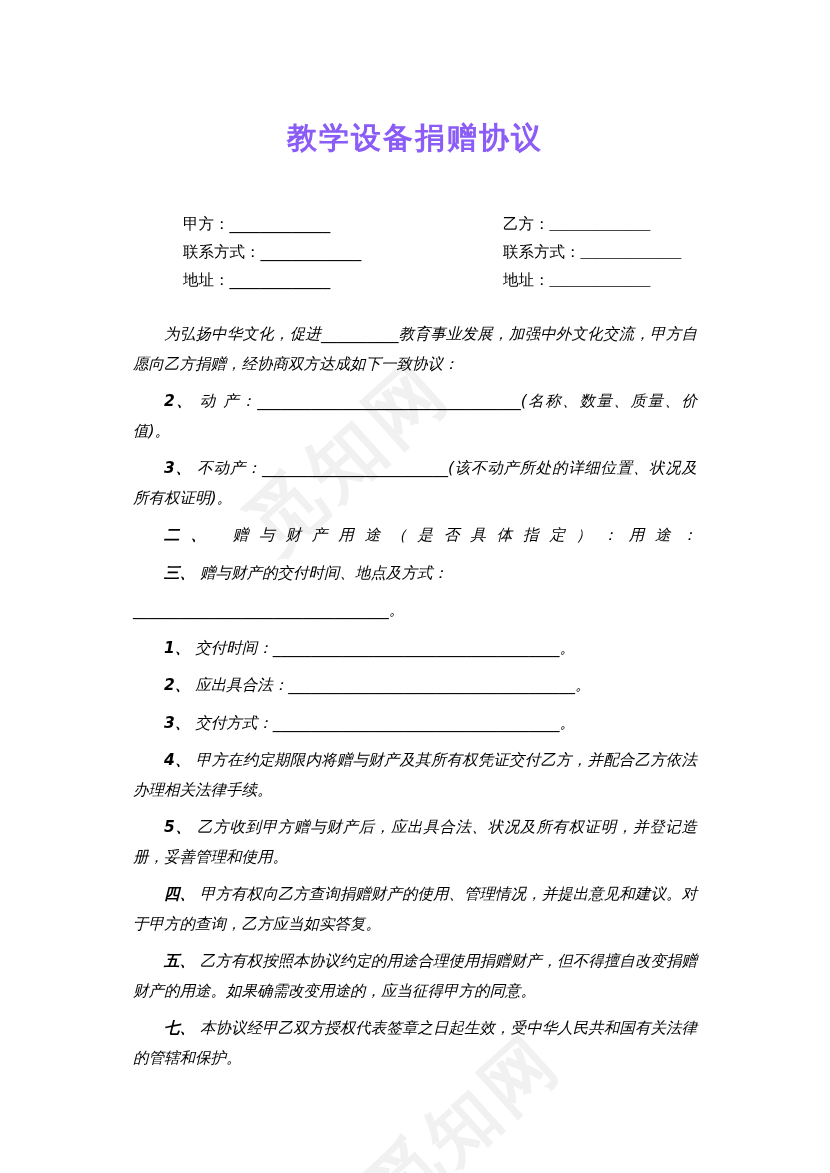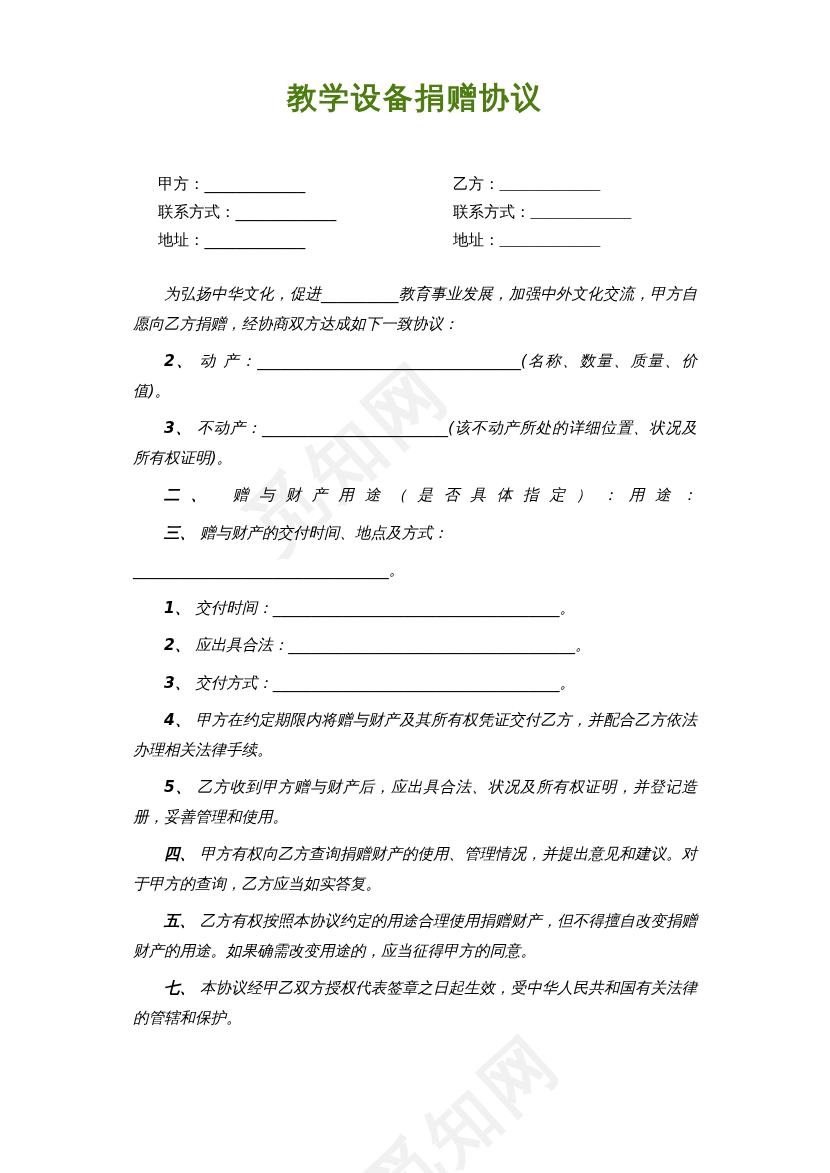--- a/index.html
+++ b/index.html
@@ -57,42 +57,43 @@
     position: relative;
     z-index: 2;
     padding: 0;
   }
 
   .title {
     text-align: center;
     font-size: 30px;
     font-weight: 700;
     letter-spacing: 2px;
-    color: #4d7c0f;
+    color: #8b5cf6;
     margin: 0;
-    padding-top: 80px;
+    padding-top: 120px;
     line-height: 1.2;
     font-family: "DejaVu Sans", "Liberation Sans", sans-serif;
   }
 
   .parties {
     margin: 54px 0 0 0;
     padding: 0 126px 0 158px;
     display: block;
   }
   .party-row {
     display: flex;
     width: 100%;
     font-size: 15.5px;
     line-height: 28px;
     color: #000000;
   }
   .party-cell {
     flex: 0 0 50%;
     white-space: nowrap;
+    margin-left: 25px;
   }
   .party-cell.right {
     padding-left: 22px;
     font-family: Liberation Serif, serif;
   }
   .blank {
     letter-spacing: 0px;
   }
 
   .body-block {

